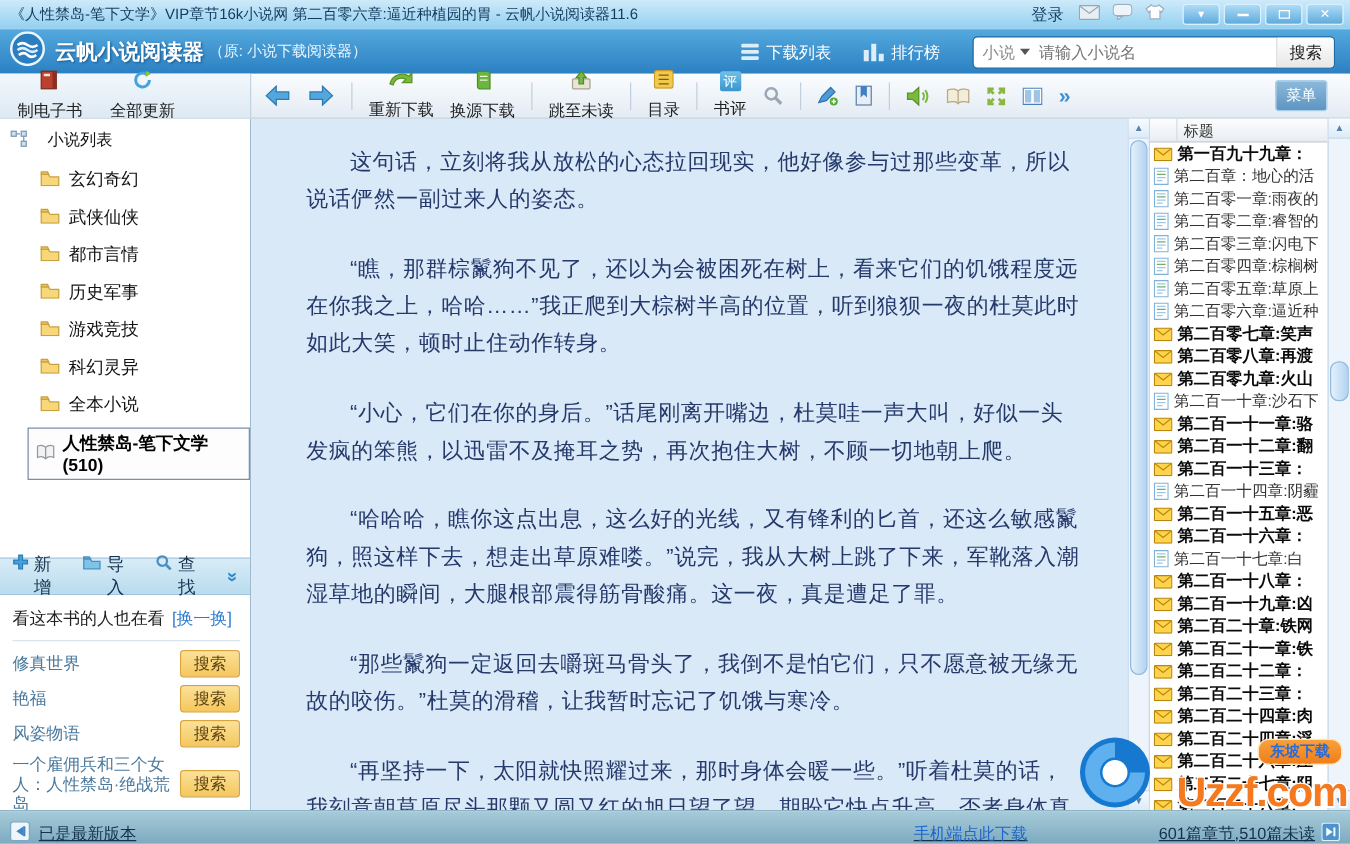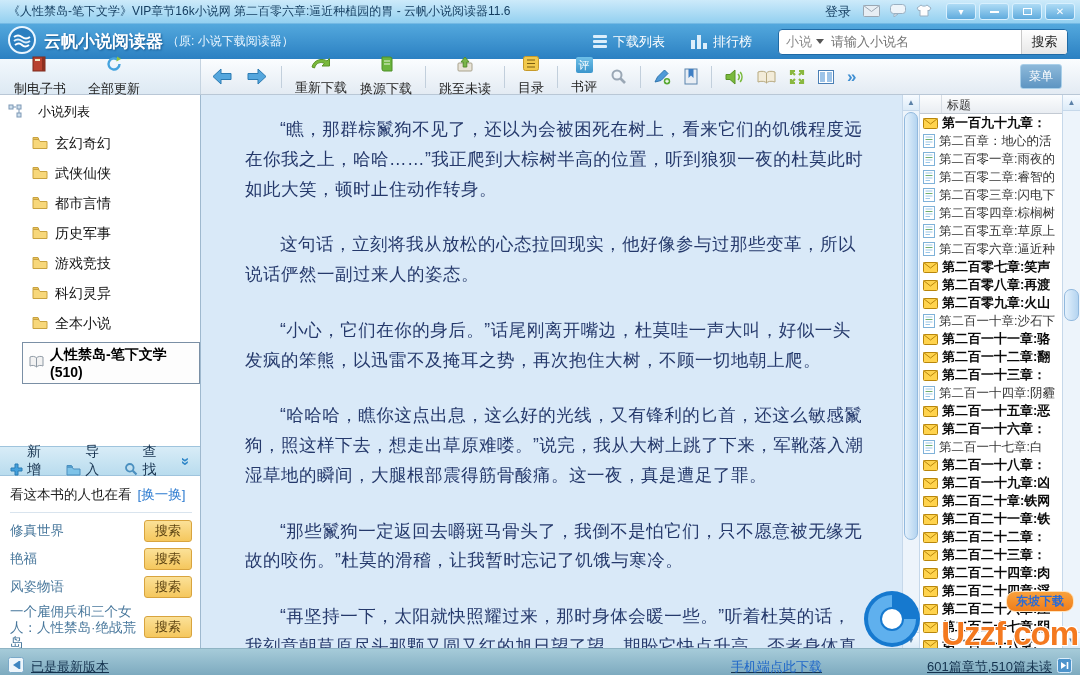--- a/index.html
+++ b/index.html
@@ -55,21 +55,21 @@
 
   
   .sidebar { width:201px; border-right:1px solid #9fb9cf; display:flex; flex-direction:column; background:#fff; }
   .tree { flex:1; overflow:hidden; padding:8px 0 0 8px; }
   .tree-root { display:flex; align-items:center; gap:16px; font-size:13px; color:#111; margin-bottom:8px; }
   .tree-row { display:flex; align-items:center; gap:7px; padding:6px 0 6px 24px; font-size:14px; color:#111; cursor:pointer; }
   .tree-selected { margin:3px 0 0 14px; padding:3px 6px; display:inline-flex; align-items:center; gap:6px;
     font-size:14px; font-weight:bold; color:#000; border:1px solid #7a8fa5; background:#fdfdfd; cursor:pointer; }
   .side-actions { height:30px; background:linear-gradient(#d8ecf7,#b9dcee); border-top:1px solid #9fc4dd; border-bottom:1px solid #9fc4dd;
     display:flex; align-items:center; gap:16px; padding:0 10px; font-size:14px; color:#16324f; }
-  .sa-item { display:flex; align-items:flex-end; gap:4px; cursor:pointer; }
+  .sa-item { display:flex; align-items:flex-start; gap:4px; cursor:pointer; }
   .sa-chev { margin-left:auto; color:#2e86c8; font-weight:bold; font-size:15px; transform:rotate(90deg); cursor:pointer; }
   .recommend { height:172px; padding:8px 8px 0 10px; overflow:hidden; }
   .rec-title-row { font-size:13.5px; color:#222; display:flex; align-items:center; gap:6px; padding:2px 0 6px 0; }
   .rec-switch { color:#2e7cd0; cursor:pointer; }
   .rec-div { border-top:1px solid #d9e4ee; margin:2px 0 4px 0; }
   .rec-row { display:flex; align-items:center; justify-content:space-between; padding:3px 0; }
   .rec-name { font-size:13.5px; color:#49789c; flex:1; padding-right:6px; line-height:1.15; cursor:pointer; }
   .rec-btn { width:48px; height:22px; background:linear-gradient(#fbe198,#f5c75d); border:1px solid #d8a43e; border-radius:3px;
     font-size:13px; color:#5c4312; display:flex; align-items:center; justify-content:center; flex:0 0 auto; cursor:pointer; }
 
@@ -419,22 +419,22 @@
           </div>
           <div class="rec-row">
             <span class="rec-name">一个雇佣兵和三个女人：人性禁岛·绝战荒岛</span>
             <span class="rec-btn">搜索</span>
           </div>
         </div>
     </div>
   </div>
 
   <div class="content" id="reader">
+      <p>这句话，立刻将我从放松的心态拉回现实，他好像参与过那些变革，所以说话俨然一副过来人的姿态。</p>
       <p>“瞧，那群棕鬣狗不见了，还以为会被困死在树上，看来它们的饥饿程度远在你我之上，哈哈……”我正爬到大棕树半高的位置，听到狼狈一夜的杜莫此时如此大笑，顿时止住动作转身。</p>
-      <p>这句话，立刻将我从放松的心态拉回现实，他好像参与过那些变革，所以说话俨然一副过来人的姿态。</p>
       <p>“小心，它们在你的身后。”话尾刚离开嘴边，杜莫哇一声大叫，好似一头发疯的笨熊，以迅雷不及掩耳之势，再次抱住大树，不顾一切地朝上爬。</p>
       <p>“哈哈哈，瞧你这点出息，这么好的光线，又有锋利的匕首，还这么敏感鬣狗，照这样下去，想走出草原难喽。”说完，我从大树上跳了下来，军靴落入潮湿草地的瞬间，大腿根部震得筋骨酸痛。这一夜，真是遭足了罪。</p>
       <p>“那些鬣狗一定返回去嚼斑马骨头了，我倒不是怕它们，只不愿意被无缘无故的咬伤。”杜莫的滑稽，让我暂时忘记了饥饿与寒冷。</p>
       <p>“再坚持一下，太阳就快照耀过来，那时身体会暖一些。”听着杜莫的话，我刻意朝草原尽头那颗又圆又红的旭日望了望，期盼它快点升高，否者身体真会冻僵，一旦倒在草原上，即成为食腐动物的美餐。</p>
     </div>
 
   <div class="vscroll">
     <div class="vs-arrow">▲</div>
     <div class="vs-thumb" style="top:17px;height:428px;"></div>
     <div class="vs-arrow bottom">▼</div>

